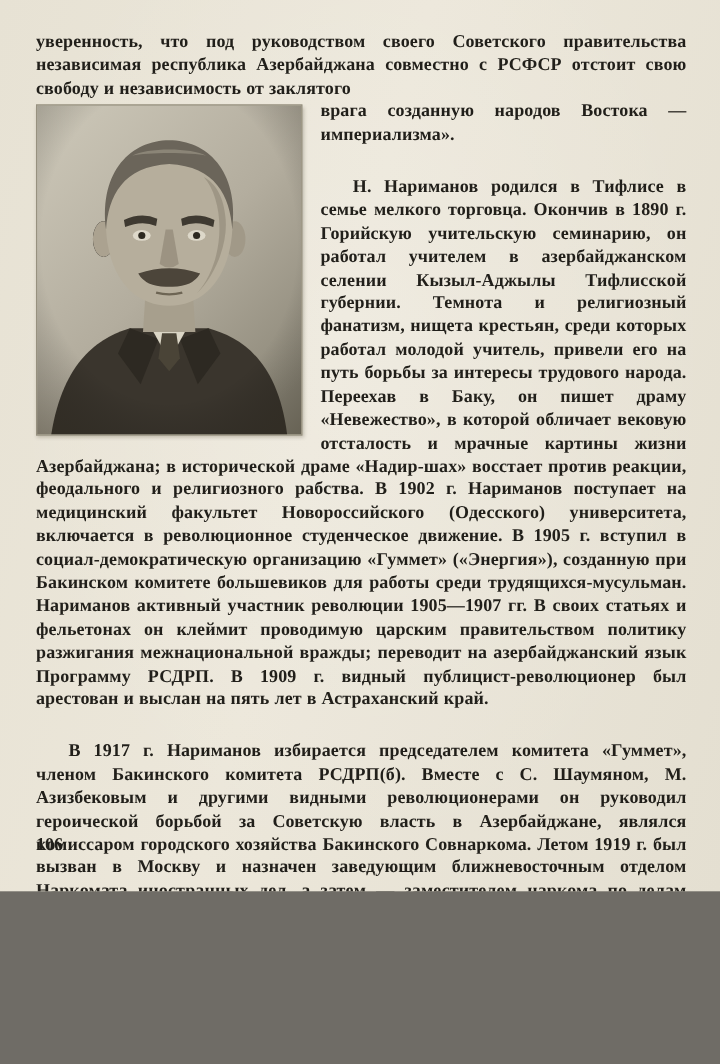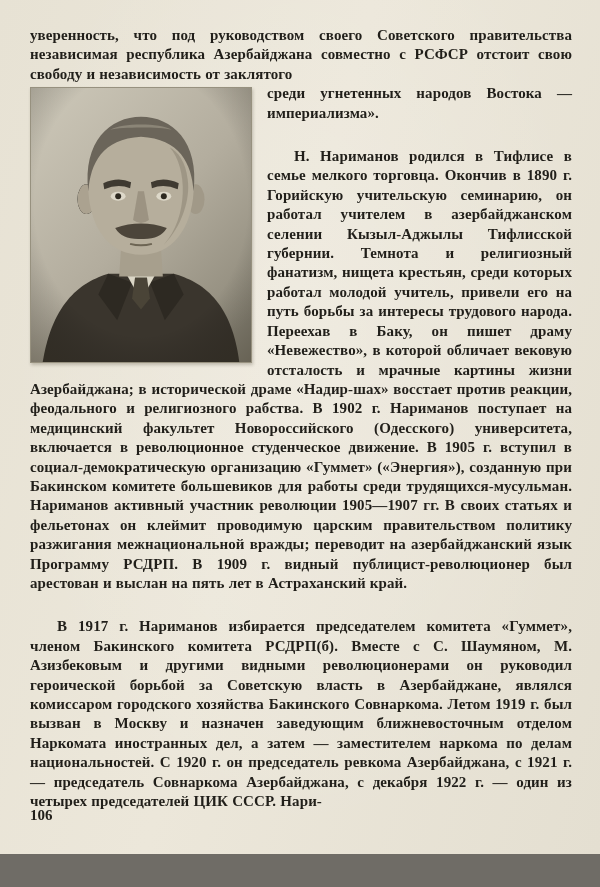--- a/index.html
+++ b/index.html
@@ -1,19 +1,19 @@
 <!DOCTYPE html>
 <html lang="ru"><head>
 <meta charset="utf-8">
 <style>
   * { margin:0; padding:0; box-sizing:border-box; }
   html, body { background:#6f6c66; }
   .page {
     position:relative;
-    width:600px; height:854px;
+    width:600px; height:743px;
     margin:0 auto;
     background:
       radial-gradient(ellipse at 50% 40%, rgba(255,255,255,0.18), rgba(0,0,0,0) 70%),
       linear-gradient(105deg, #e7e2d4 0%, #ece7da 45%, #e4dfd1 100%);
     font-family:"Liberation Serif","DejaVu Serif",serif;
     color:#211f1a;
     overflow:hidden;
   }
   .content {
     position:absolute;
@@ -99,21 +99,21 @@
         <circle cx="134" cy="109" r="3" fill="#2d2920"></circle>
 
         <path d="M108 104 L103 133 Q 111 139 119 133 L114 104 Z" fill="rgba(88,80,64,0.28)"></path>
 
         <path d="M85 141 Q 111 132 137 141 Q 130 153 111 152 Q 92 153 85 141 Z" fill="#4c453a"></path>
         <path d="M100 157 Q 111 160 122 157" stroke="#6d6554" stroke-width="2" fill="none"></path>
         <rect width="222" height="276" fill="url(#vig)"></rect>
       </svg>
     </figure>
 
-    <p class="para" lang="ru">среди угнетенных народов Востока — империализма».</p>
+    <p class="para" lang="ru">врага созданную народов Востока — империализма».</p>
 
     <p class="para indent" lang="ru">Н. Нариманов родился в Тифлисе в семье мелкого торговца. Окончив в 1890 г. Горийскую учительскую семинарию, он работал учителем в азербайджанском селении Кызыл-Аджылы Тифлисской губернии. Темнота и религиозный фанатизм, нищета крестьян, среди которых работал молодой учитель, привели его на путь борьбы за интересы трудового народа. Переехав в Баку, он пишет драму «Невежество», в которой обличает вековую отсталость и мрачные картины жизни Азербайджана; в исторической драме «Надир-шах» восстает против реакции, феодального и религиозного рабства. В 1902 г. Нариманов поступает на медицинский факультет Новороссийского (Одесского) университета, включается в революционное студенческое движение. В 1905 г. вступил в социал-демократическую организацию «Гуммет» («Энергия»), созданную при Бакинском комитете большевиков для работы среди трудящихся-мусульман. Нариманов активный участник революции 1905—1907 гг. В своих статьях и фельетонах он клеймит проводимую царским правительством политику разжигания межнациональной вражды; переводит на азербайджанский язык Программу РСДРП. В 1909 г. видный публицист-революционер был арестован и выслан на пять лет в Астраханский край.</p>
 
     <p class="para indent" lang="ru">В 1917 г. Нариманов избирается председателем комитета «Гуммет», членом Бакинского комитета РСДРП(б). Вместе с С. Шаумяном, М. Азизбековым и другими видными революционерами он руководил героической борьбой за Советскую власть в Азербайджане, являлся комиссаром городского хозяйства Бакинского Совнаркома. Летом 1919 г. был вызван в Москву и назначен заведующим ближневосточным отделом Наркомата иностранных дел, а затем — заместителем наркома по делам национальностей. С 1920 г. он председатель ревкома Азербайджана, с 1921 г. — председатель Совнаркома Азербайджана, с декабря 1922 г. — один из четырех председателей ЦИК СССР. Нари-</p>
 
   </div>
 
   <div class="page-number">106</div>
 </div>
 

